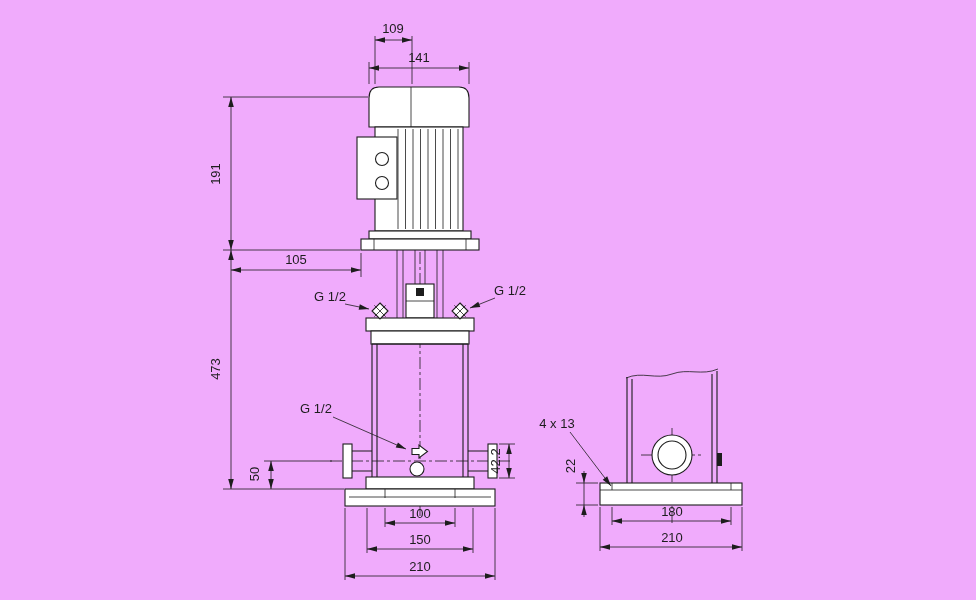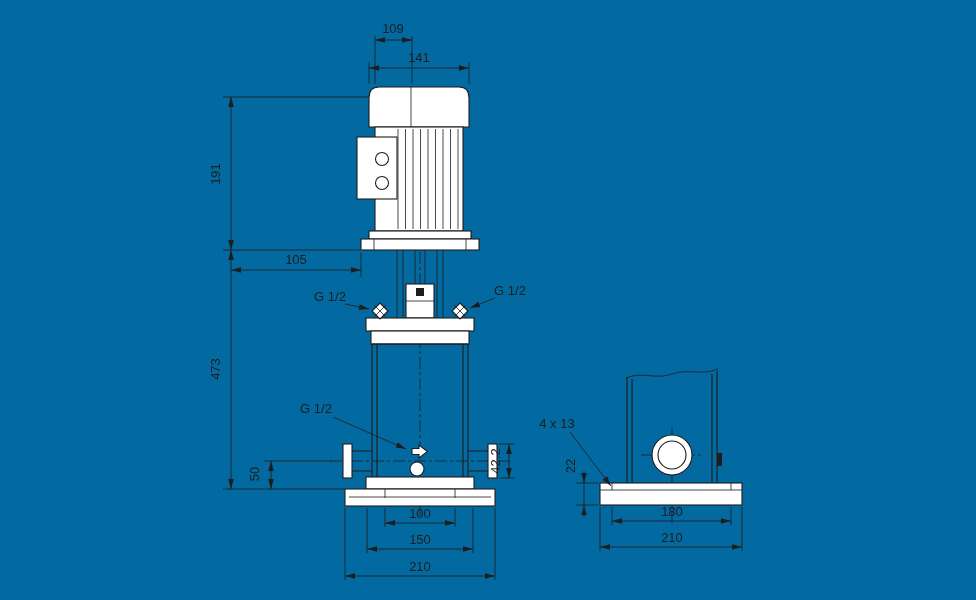--- a/index.html
+++ b/index.html
@@ -1,16 +1,16 @@
 <!DOCTYPE html>
 <html><head>
 <meta charset="utf-8">
 <style>
   html,body{margin:0;padding:0;background:#ffffff;}
-  #stage{position:relative;width:976px;height:600px;background:#0369a1;overflow:hidden;}
+  #stage{position:relative;width:976px;height:600px;background:#f0abfc;overflow:hidden;}
   svg{display:block;}
   text{font-family:"Liberation Sans","DejaVu Sans",sans-serif;font-size:13px;fill:#1d1d1d;}
   .ol{stroke:#1d1d1d;stroke-width:1.1;fill:none;}
   .olw{stroke:#1d1d1d;stroke-width:1.1;fill:#ffffff;}
   .thin{stroke:#1d1d1d;stroke-width:0.8;fill:none;}
   .cl{stroke:#1d1d1d;stroke-width:0.8;fill:none;stroke-dasharray:12 3 3 3;}
   .filld{fill:#1d1d1d;stroke:none;}
 </style>
 </head>
 <body>

